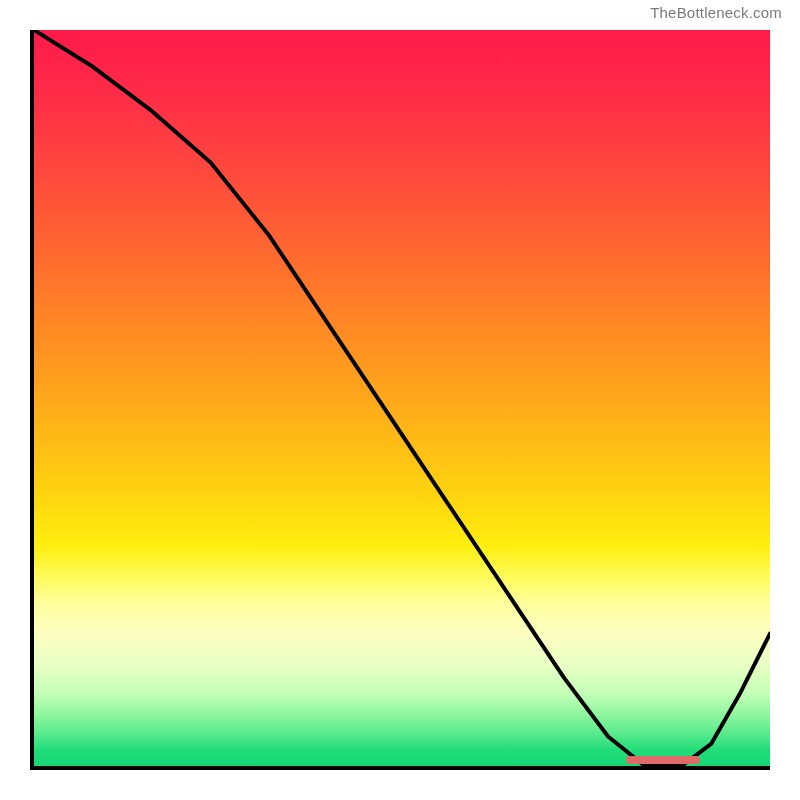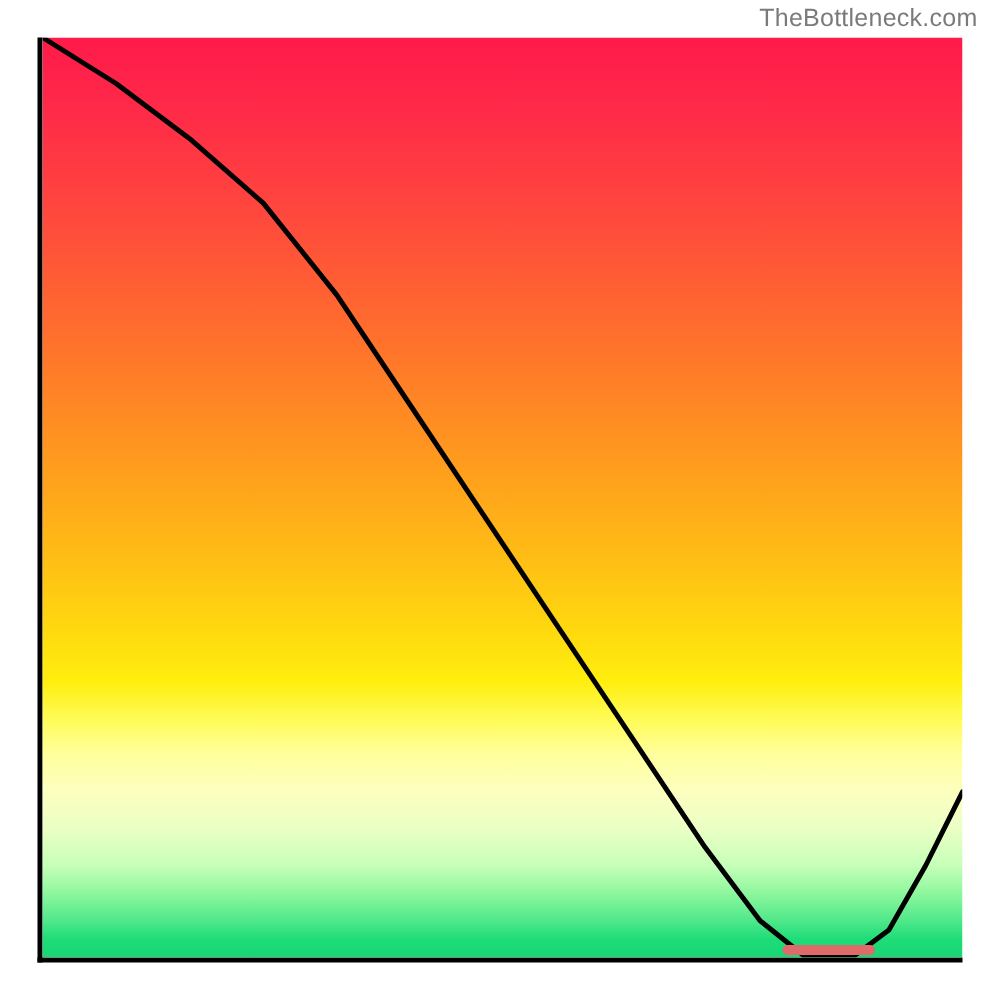--- a/index.html
+++ b/index.html
@@ -13,21 +13,21 @@
   .canvas {
     position: relative;
     width: 800px;
     height: 800px;
   }
   .watermark {
     position: absolute;
     top: 4px;
     right: 18px;
     color: #7a7a7a;
-    font-size: 20px;
+    font-size: 15px;
     font-weight: 400;
     letter-spacing: 0.2px;
     z-index: 10;
   }
   .frame {
     position: absolute;
     left: 30px;
     top: 30px;
     width: 740px;
     height: 740px;

